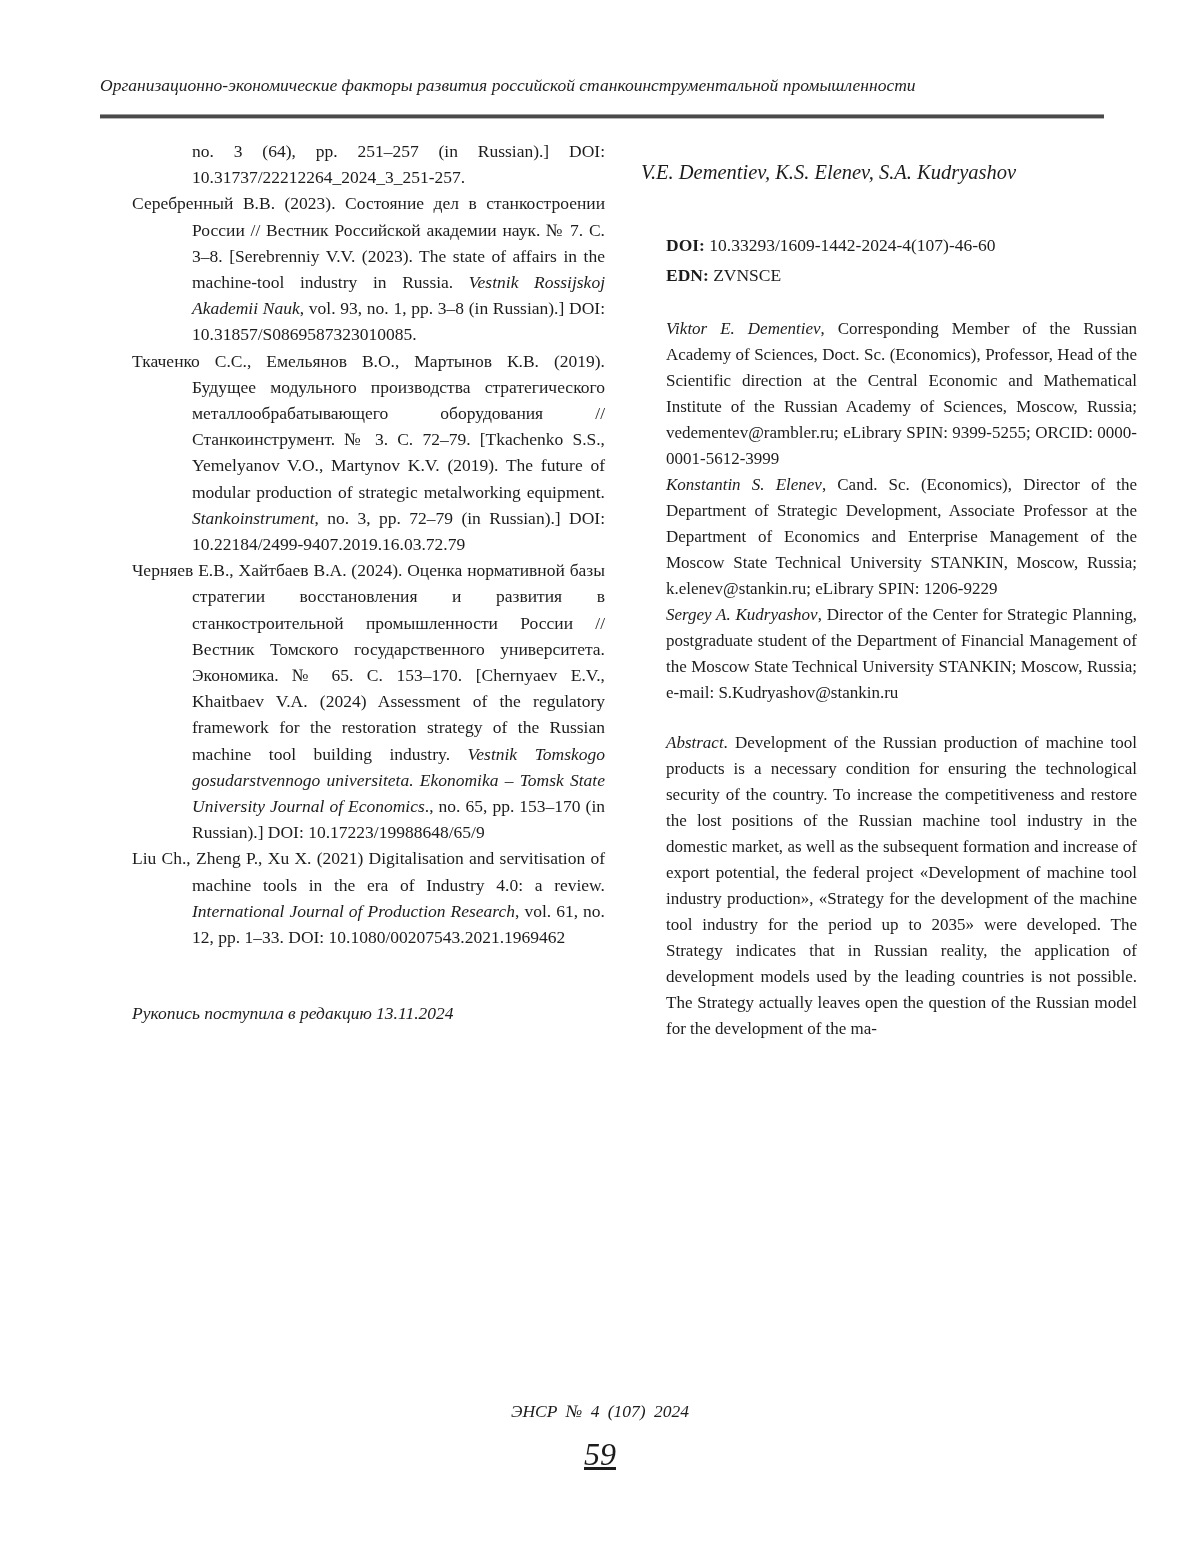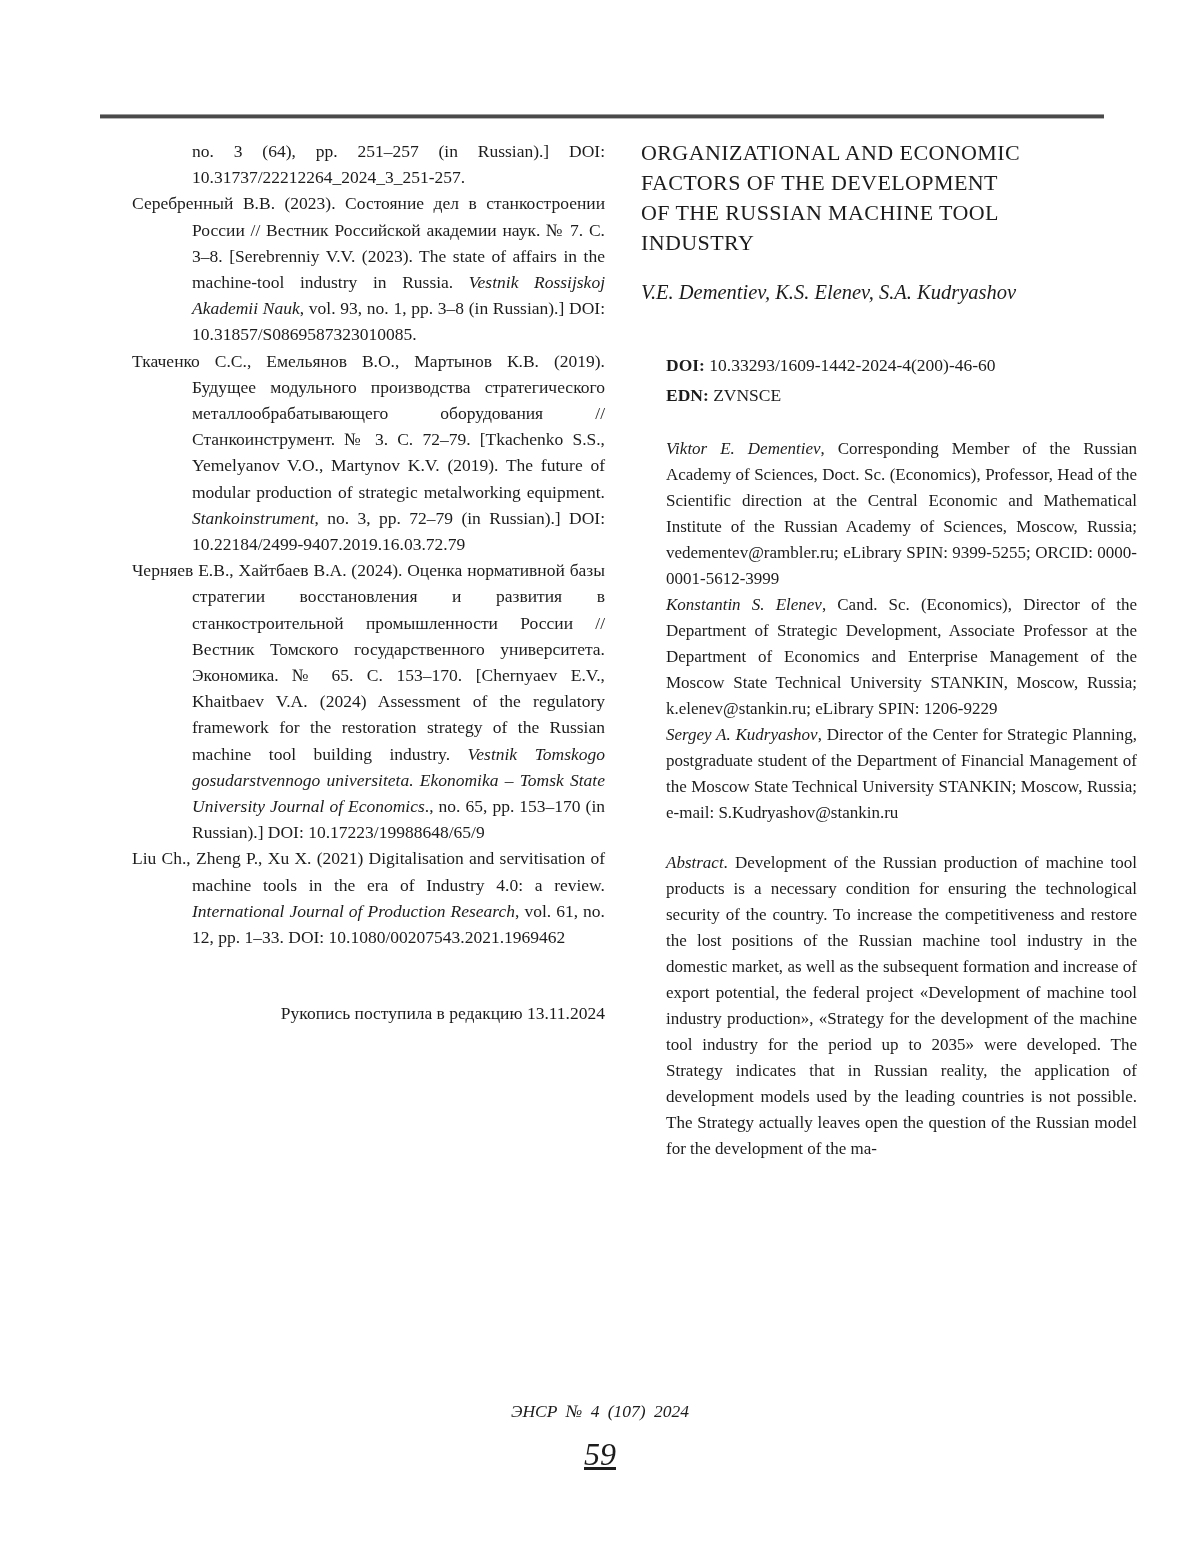--- a/index.html
+++ b/index.html
@@ -57,21 +57,22 @@
     margin: 0;
     padding-left: 60px;
     text-indent: -60px;
     overflow-wrap: break-word;
   }
   p.ref.cont { text-indent: 0; }
   .it { font-style: italic; }
   .bold { font-weight: bold; }
   .manuscript-note {
     margin-top: 50px;
-    text-align: right;
+    text-align: left;
+    font-style: italic;
     font-size: 17.5px;
   }
   .article-title {
     font-size: 22px;
     line-height: 30px;
     letter-spacing: 0.4px;
     font-weight: 400;
   }
   .article-authors {
     margin-top: 20px;
@@ -113,48 +114,43 @@
     font-size: 32px;
     line-height: 34px;
     text-decoration: underline;
   }
 </style>
 </head>
 <body>
 
 <div class="page">
 
+  <div class="running-head">Организационно-экономические факторы развития российской станкоинструментальной промышленности</div>
   <div class="head-rule"></div>
 
   <div class="columns">
 
     <div class="col-left">
       <p class="ref cont"><span>no. 3 (64), pp. 251–257 (in Russian).] DOI: 10.31737/22212264_2024_3_251-257.</span><span class="it"></span><span></span></p>
       <p class="ref hang"><span>Серебренный В.В. (2023). Состояние дел в станкостроении России // Вестник Российской академии наук. № 7. С. 3–8. [Serebrenniy V.V. (2023). The state of affairs in the machine-tool industry in Russia. </span><span class="it">Vestnik Rossijskoj Akademii Nauk</span><span>, vol. 93, no. 1, pp. 3–8 (in Russian).] DOI: 10.31857/S0869587323010085.</span></p>
       <p class="ref hang"><span>Ткаченко С.С., Емельянов В.О., Мартынов К.В. (2019). Будущее модульного производства стратегического металлообрабатывающего оборудования // Станкоинструмент. № 3. С. 72–79. [Tkachenko S.S., Yemelyanov V.O., Martynov K.V. (2019). The future of modular production of strategic metalworking equipment. </span><span class="it">Stankoinstrument</span><span>, no. 3, pp. 72–79 (in Russian).] DOI: 10.22184/2499-9407.2019.16.03.72.79</span></p>
       <p class="ref hang"><span>Черняев Е.В., Хайтбаев В.А. (2024). Оценка нормативной базы стратегии восстановления и развития в станкостроительной промышленности России // Вестник Томского государственного университета. Экономика. № 65. С. 153–170. [Chernyaev E.V., Khaitbaev V.A. (2024) Assessment of the regulatory framework for the restoration strategy of the Russian machine tool building industry. </span><span class="it">Vestnik Tomskogo gosudarstvennogo universiteta. Ekonomika – Tomsk State University Journal of Economics</span><span>., no. 65, pp. 153–170 (in Russian).] DOI: 10.17223/19988648/65/9</span></p>
       <p class="ref hang"><span>Liu Ch., Zheng P., Xu X. (2021) Digitalisation and servitisation of machine tools in the era of Industry 4.0: a review. </span><span class="it">International Journal of Production Research</span><span>, vol. 61, no. 12, pp. 1–33. DOI: 10.1080/00207543.2021.1969462</span></p>
 
       <div class="manuscript-note">Рукопись поступила в редакцию 13.11.2024</div>
     </div>
 
     <div class="col-right">
-      <div class="article-title">
-        <div>ORGANIZATIONAL AND ECONOMIC</div>
-        <div>FACTORS OF THE DEVELOPMENT</div>
-        <div>OF THE RUSSIAN MACHINE TOOL</div>
-        <div>INDUSTRY</div>
-      </div>
 
       <div class="article-authors">V.E. Dementiev, K.S. Elenev, S.A. Kudryashov</div>
 
       <div class="right-body">
 
         <div class="doi-block">
-          <div><span class="bold">DOI:</span> <span>10.33293/1609-1442-2024-4(200)-46-60</span></div>
+          <div><span class="bold">DOI:</span> <span>10.33293/1609-1442-2024-4(107)-46-60</span></div>
           <div><span class="bold">EDN:</span> <span>ZVNSCE</span></div>
         </div>
 
         <div class="bios">
           <p><span class="it">Viktor E. Dementiev</span><span>, Corresponding Member of the Russian Academy of Sciences, Doct. Sc. (Economics), Professor, Head of the Scientific direction at the Central Economic and Mathematical Institute of the Russian Academy of Sciences, Moscow, Russia; vedementev@rambler.ru; eLibrary SPIN: 9399-5255; ORCID: 0000-0001-5612-3999</span></p>
           <p><span class="it">Konstantin S. Elenev</span><span>, Cand. Sc. (Economics), Director of the Department of Strategic Development, Associate Professor at the Department of Economics and Enterprise Management of the Moscow State Technical University STANKIN, Moscow, Russia; k.elenev@stankin.ru; eLibrary SPIN: 1206-9229</span></p>
           <p><span class="it">Sergey A. Kudryashov</span><span>, Director of the Center for Strategic Planning, postgraduate student of the Department of Financial Management of the Moscow State Technical University STANKIN; Moscow, Russia; e-mail: S.Kudryashov@stankin.ru</span></p>
         </div>
 
 

